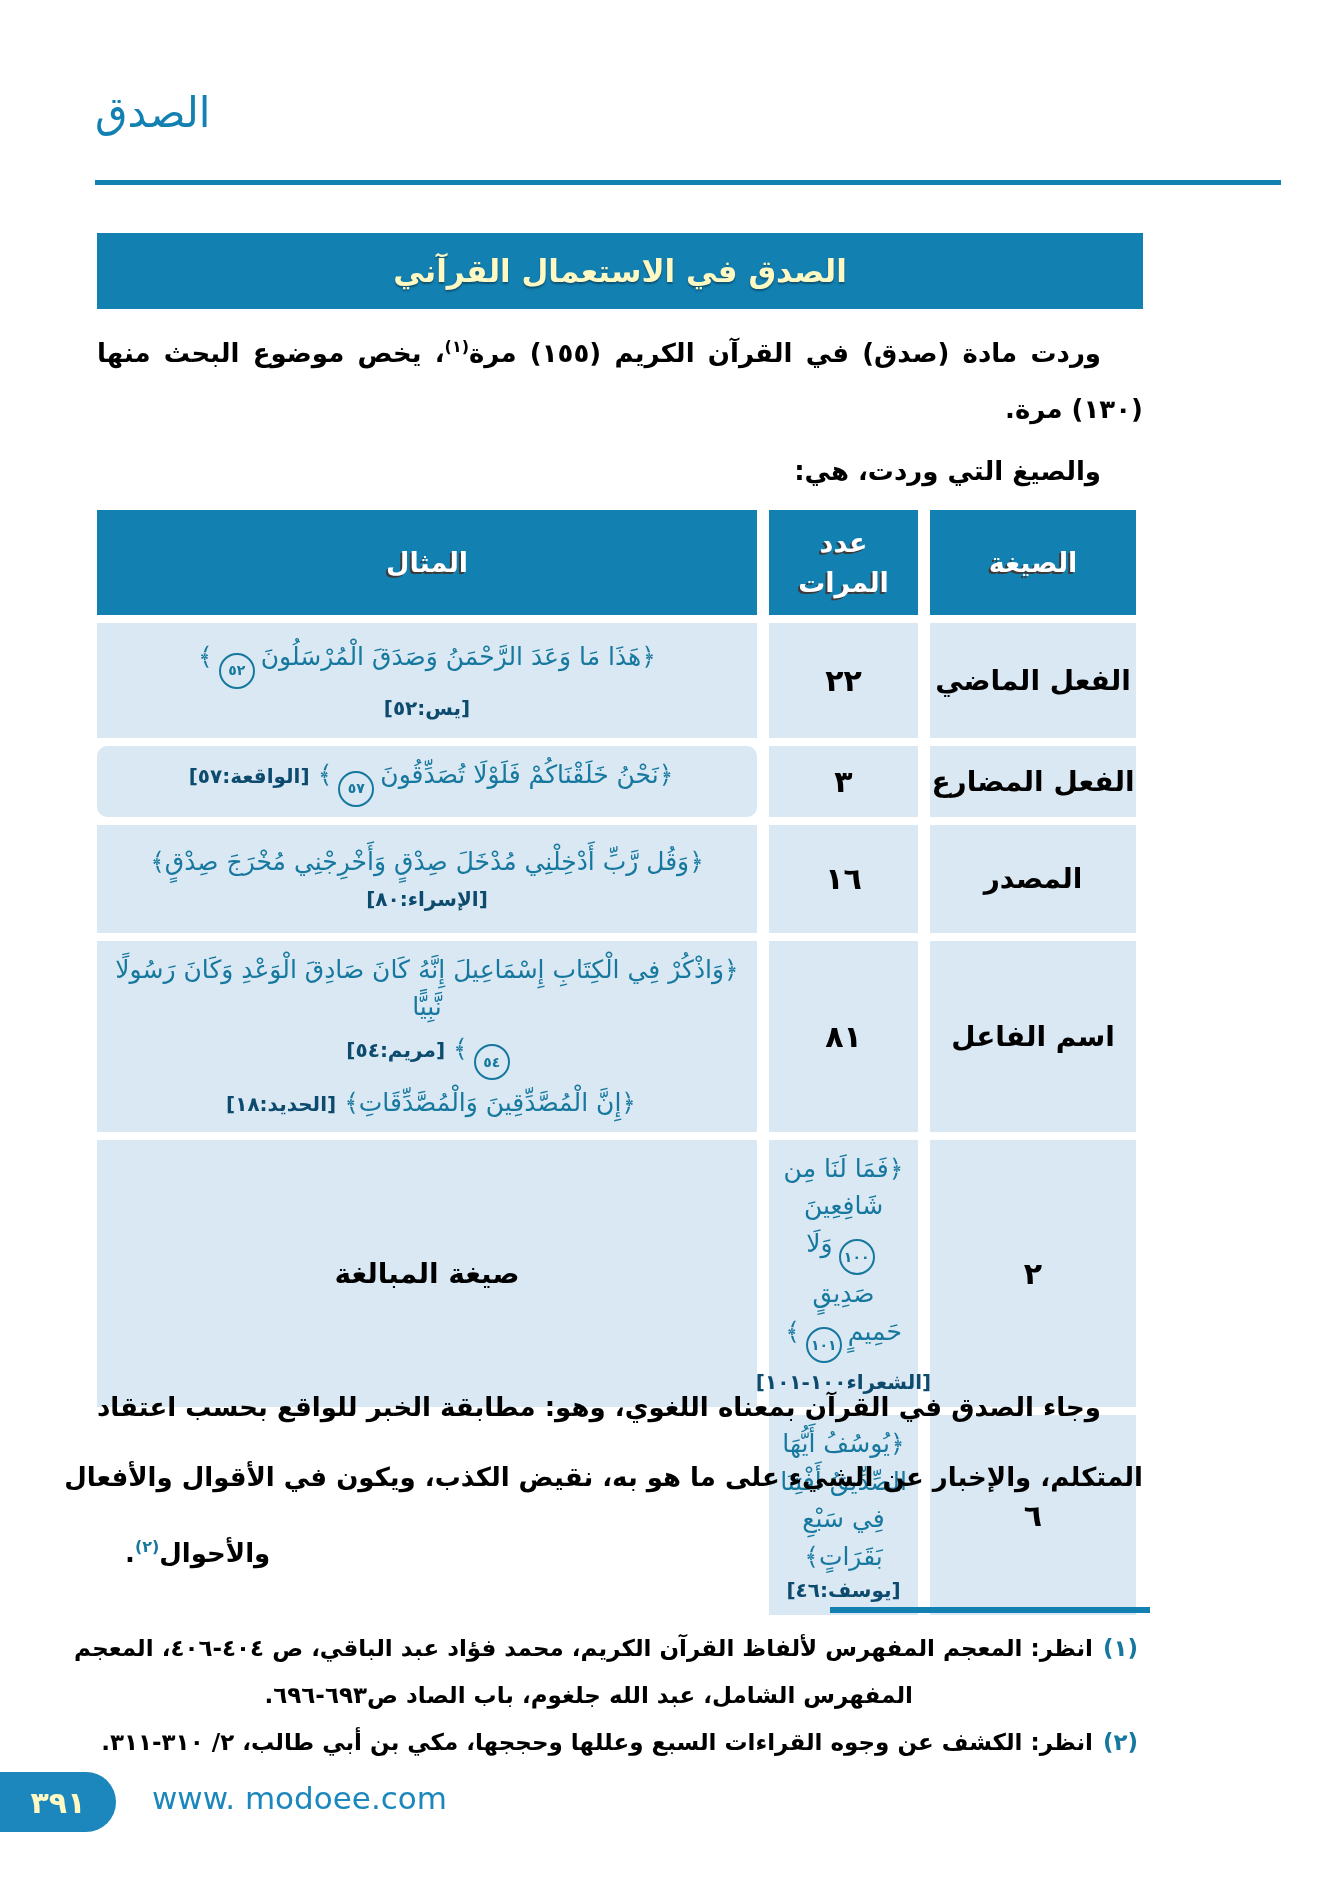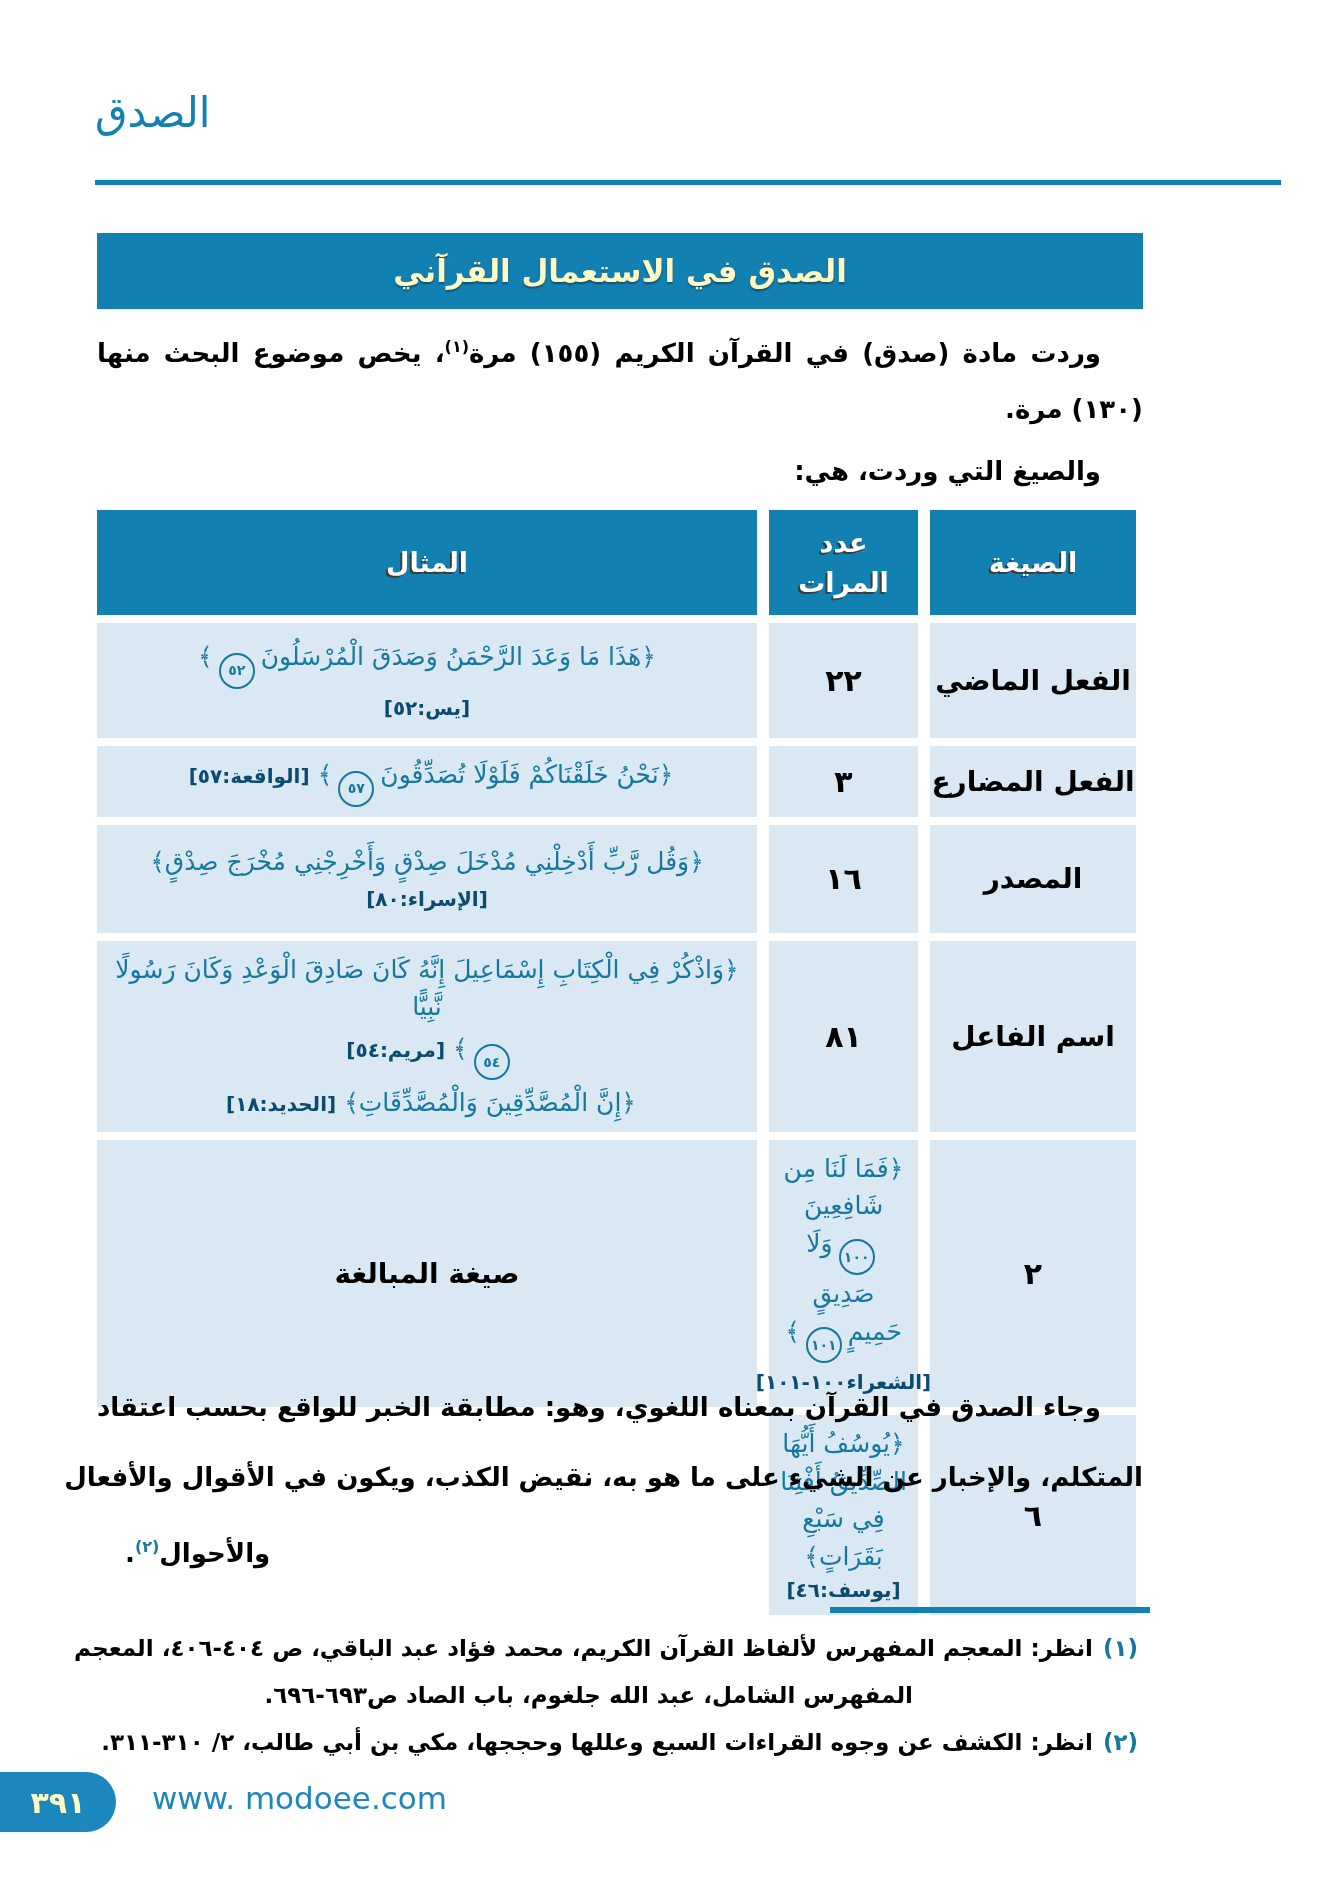--- a/index.html
+++ b/index.html
@@ -126,21 +126,21 @@
 المرات</div>
   <div class="hcell">المثال</div>
 <div class="cell form-cell" style="min-height: 115px;">الفعل الماضي</div>
     <div class="cell count-cell" style="min-height: 115px;">٢٢</div>
     <div class="cell example-cell" style="min-height: 115px;">
       <div class="ex-line"><span class="verse">﴿هَذَا مَا وَعَدَ الرَّحْمَنُ وَصَدَقَ الْمُرْسَلُونَ</span><span class="ayah-badge">٥٢</span><span class="verse">﴾</span></div>
       <div class="ex-line"><span class="ref">[يس:٥٢]</span></div>
     </div>
     <div class="cell form-cell" style="min-height: 64px;">الفعل المضارع</div>
     <div class="cell count-cell" style="min-height: 64px;">٣</div>
-    <div class="cell example-cell" style="min-height: 64px;">
+    <div class="cell example-cell" style="min-height: 64px; border-radius: 10px;">
       <div class="ex-line"><span class="verse">﴿نَحْنُ خَلَقْنَاكُمْ فَلَوْلَا تُصَدِّقُونَ</span><span class="ayah-badge">٥٧</span><span class="verse">﴾</span><span class="ref">[الواقعة:٥٧]</span></div>
     </div>
     <div class="cell form-cell" style="min-height: 108px;">المصدر</div>
     <div class="cell count-cell" style="min-height: 108px;">١٦</div>
     <div class="cell example-cell" style="min-height: 108px;">
       <div class="ex-line"><span class="verse">﴿وَقُل رَّبِّ أَدْخِلْنِي مُدْخَلَ صِدْقٍ وَأَخْرِجْنِي مُخْرَجَ صِدْقٍ﴾</span></div>
       <div class="ex-line"><span class="ref">[الإسراء:٨٠]</span></div>
     </div>
     <div class="cell form-cell" style="min-height: 190px;">اسم الفاعل</div>
     <div class="cell count-cell" style="min-height: 190px;">٨١</div>

